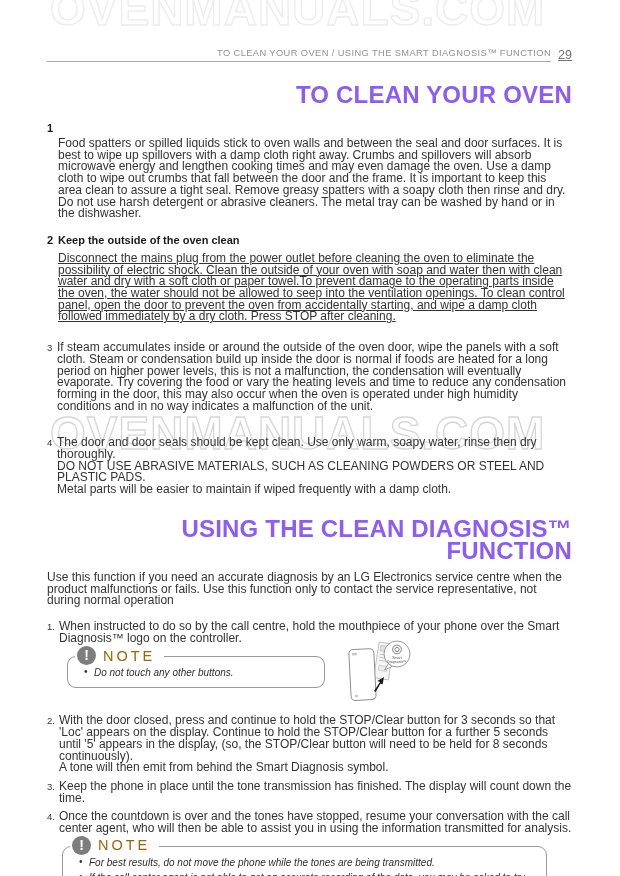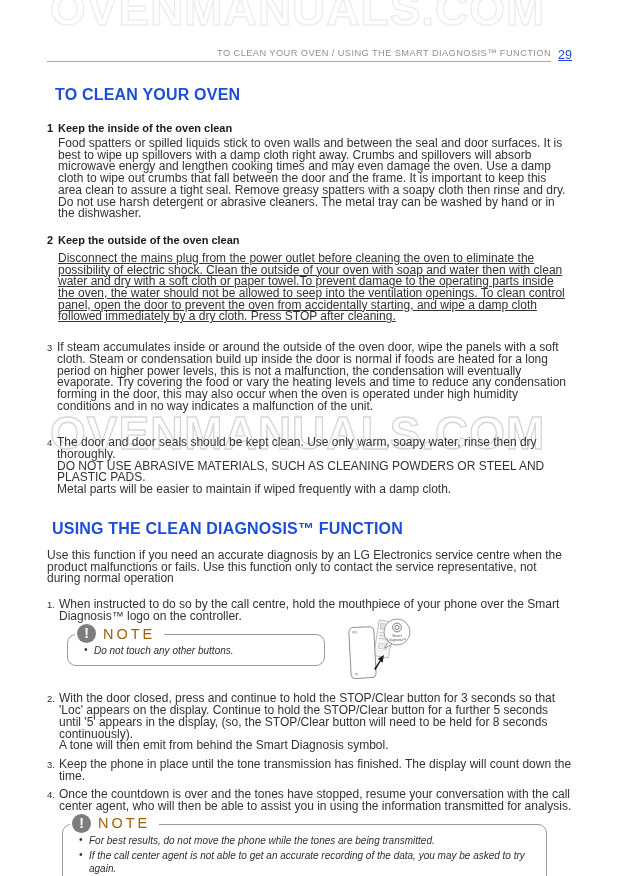--- a/index.html
+++ b/index.html
@@ -24,24 +24,24 @@
   .watermark.top{top:-18px;-webkit-text-stroke-color:#ececec;}
   .watermark.mid{top:406px;}
   
   .content{position:relative;z-index:1;padding:30px 48px 0 47px;}
   .pg-header{display:flex;align-items:flex-end;margin-top:18px;}
   .crumb{
     flex:1;text-align:right;
     font-size:9.3px;letter-spacing:.4px;color:#909090;
     padding-bottom:3px;border-bottom:1px solid #a9a9a9;
   }
-  .pagenum{font-size:12.5px;color:#1d4ed8;margin-left:7px;padding-bottom:0;text-decoration:underline;}
+  .pagenum{font-size:12.5px;color:#737373;margin-left:7px;padding-bottom:0;text-decoration:underline;}
   h1.sec-title{
-    margin:22px 0 0 8px;font-size:16px;line-height:22px;
-    font-weight:bold;color:#1d4ed8;letter-spacing:.2px;
+    margin:22px 0 0 8px;font-size:24px;line-height:22px;
+    font-weight:bold;color:#8b5cf6;letter-spacing:.2px;text-align:right;
   }
   h1.sec-title2{margin-left:5px;}
   .item-head{display:flex;font-weight:bold;font-size:11px;line-height:13px;color:#1a1a1a;}
   .item-head .num{width:11px;flex:none;}
   .bodytext{
     font-size:12px;line-height:11.7px;color:#333;
     white-space:pre-line;margin:0;
   }
   .indent{padding-left:11px;}
   .numrow{display:flex;}
@@ -104,21 +104,20 @@
     <div class="pg-header">
       <div class="crumb">TO CLEAN YOUR OVEN / USING THE SMART DIAGNOSIS™ FUNCTION</div>
       <div class="pagenum">29</div>
     </div>
 
     <h1 class="sec-title">TO CLEAN YOUR OVEN</h1>
 
     <div class="item mt16">
       <div class="item-head">
         <span class="num">1</span>
-        <span>Keep the inside of the oven clean</span>
       </div>
       <p class="bodytext indent mt3">Food spatters or spilled liquids stick to oven walls and between the seal and door surfaces. It is best to wipe up spillovers with a damp cloth right away. Crumbs and spillovers will absorb microwave energy and lengthen cooking times and may even damage the oven. Use a damp cloth to wipe out crumbs that fall between the door and the frame. It is important to keep this area clean to assure a tight seal. Remove greasy spatters with a soapy cloth then rinse and dry. Do not use harsh detergent or abrasive cleaners. The metal tray can be washed by hand or in the dishwasher.</p>
     </div>
 
     <div class="item mt14">
       <div class="item-head">
         <span class="num">2</span>
         <span>Keep the outside of the oven clean</span>
       </div>
       <p class="bodytext indent mt6">Disconnect the mains plug from the power outlet before cleaning the oven to eliminate the possibility of electric shock. Clean the outside of your oven with soap and water then with clean water and dry with a soft cloth or paper towel.To prevent damage to the operating parts inside the oven, the water should not be allowed to seep into the ventilation openings. To clean control panel, open the door to prevent the oven from accidentally starting, and wipe a damp cloth followed immediately by a dry cloth. Press STOP after cleaning.</p>

